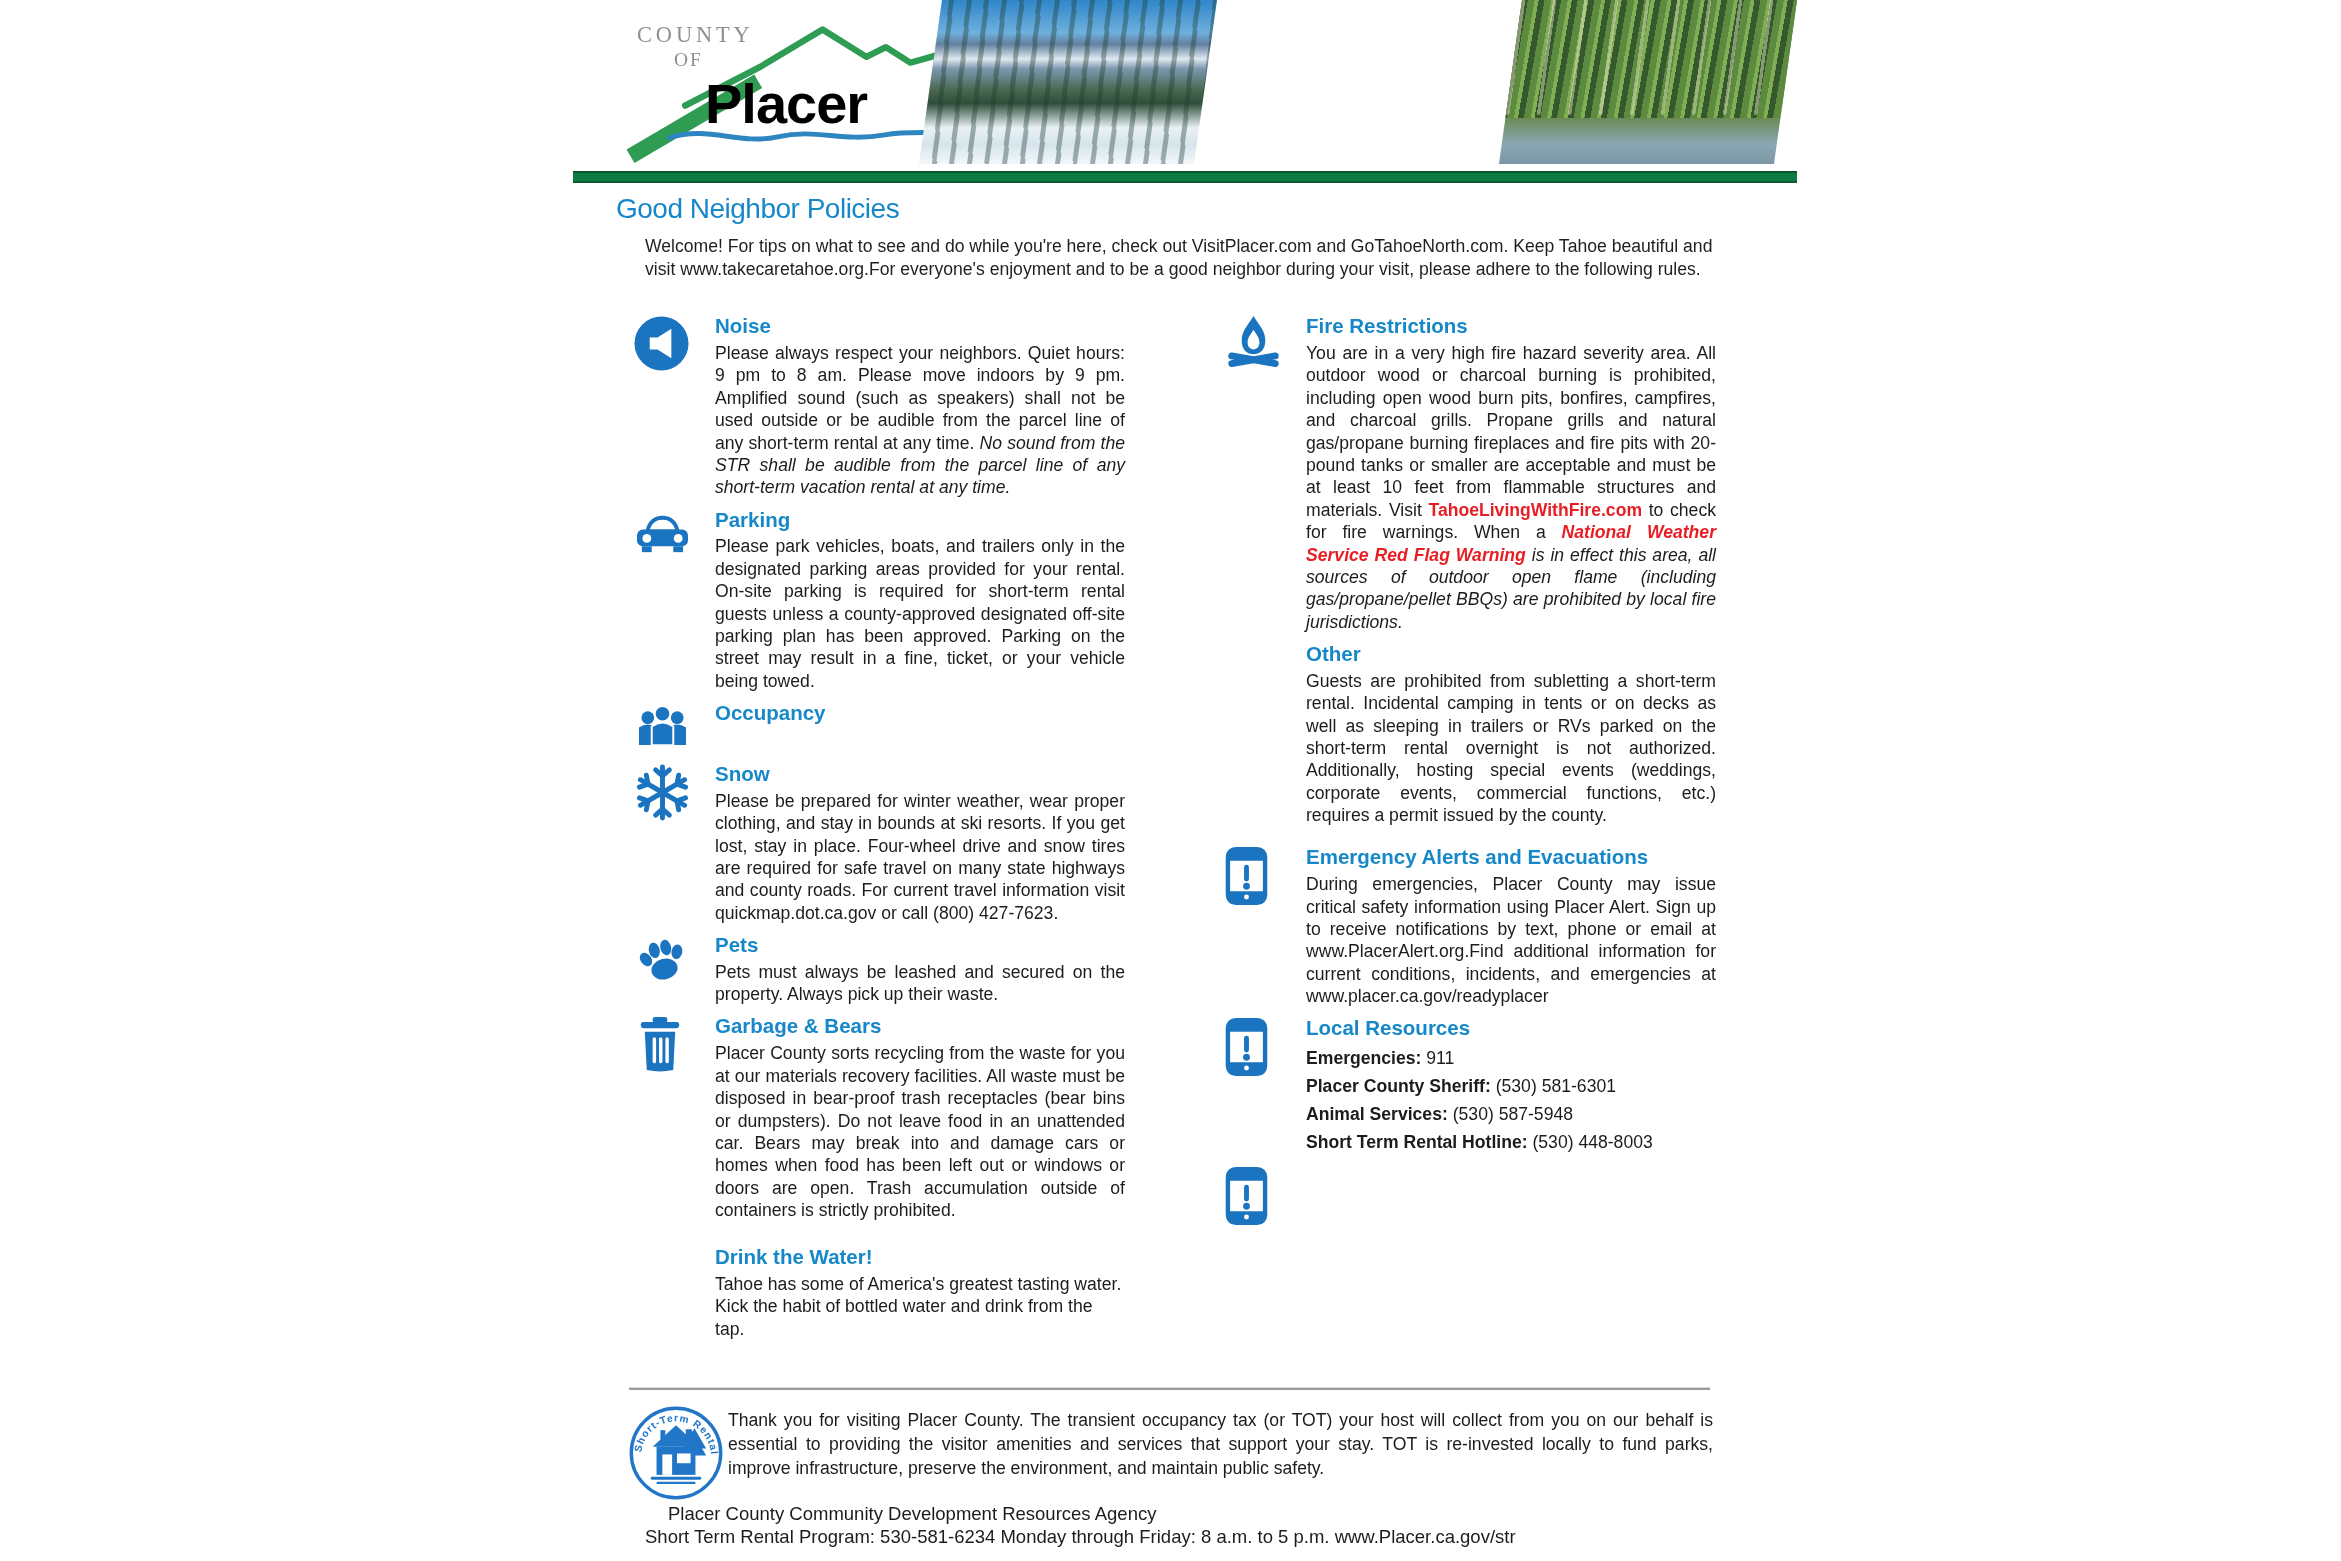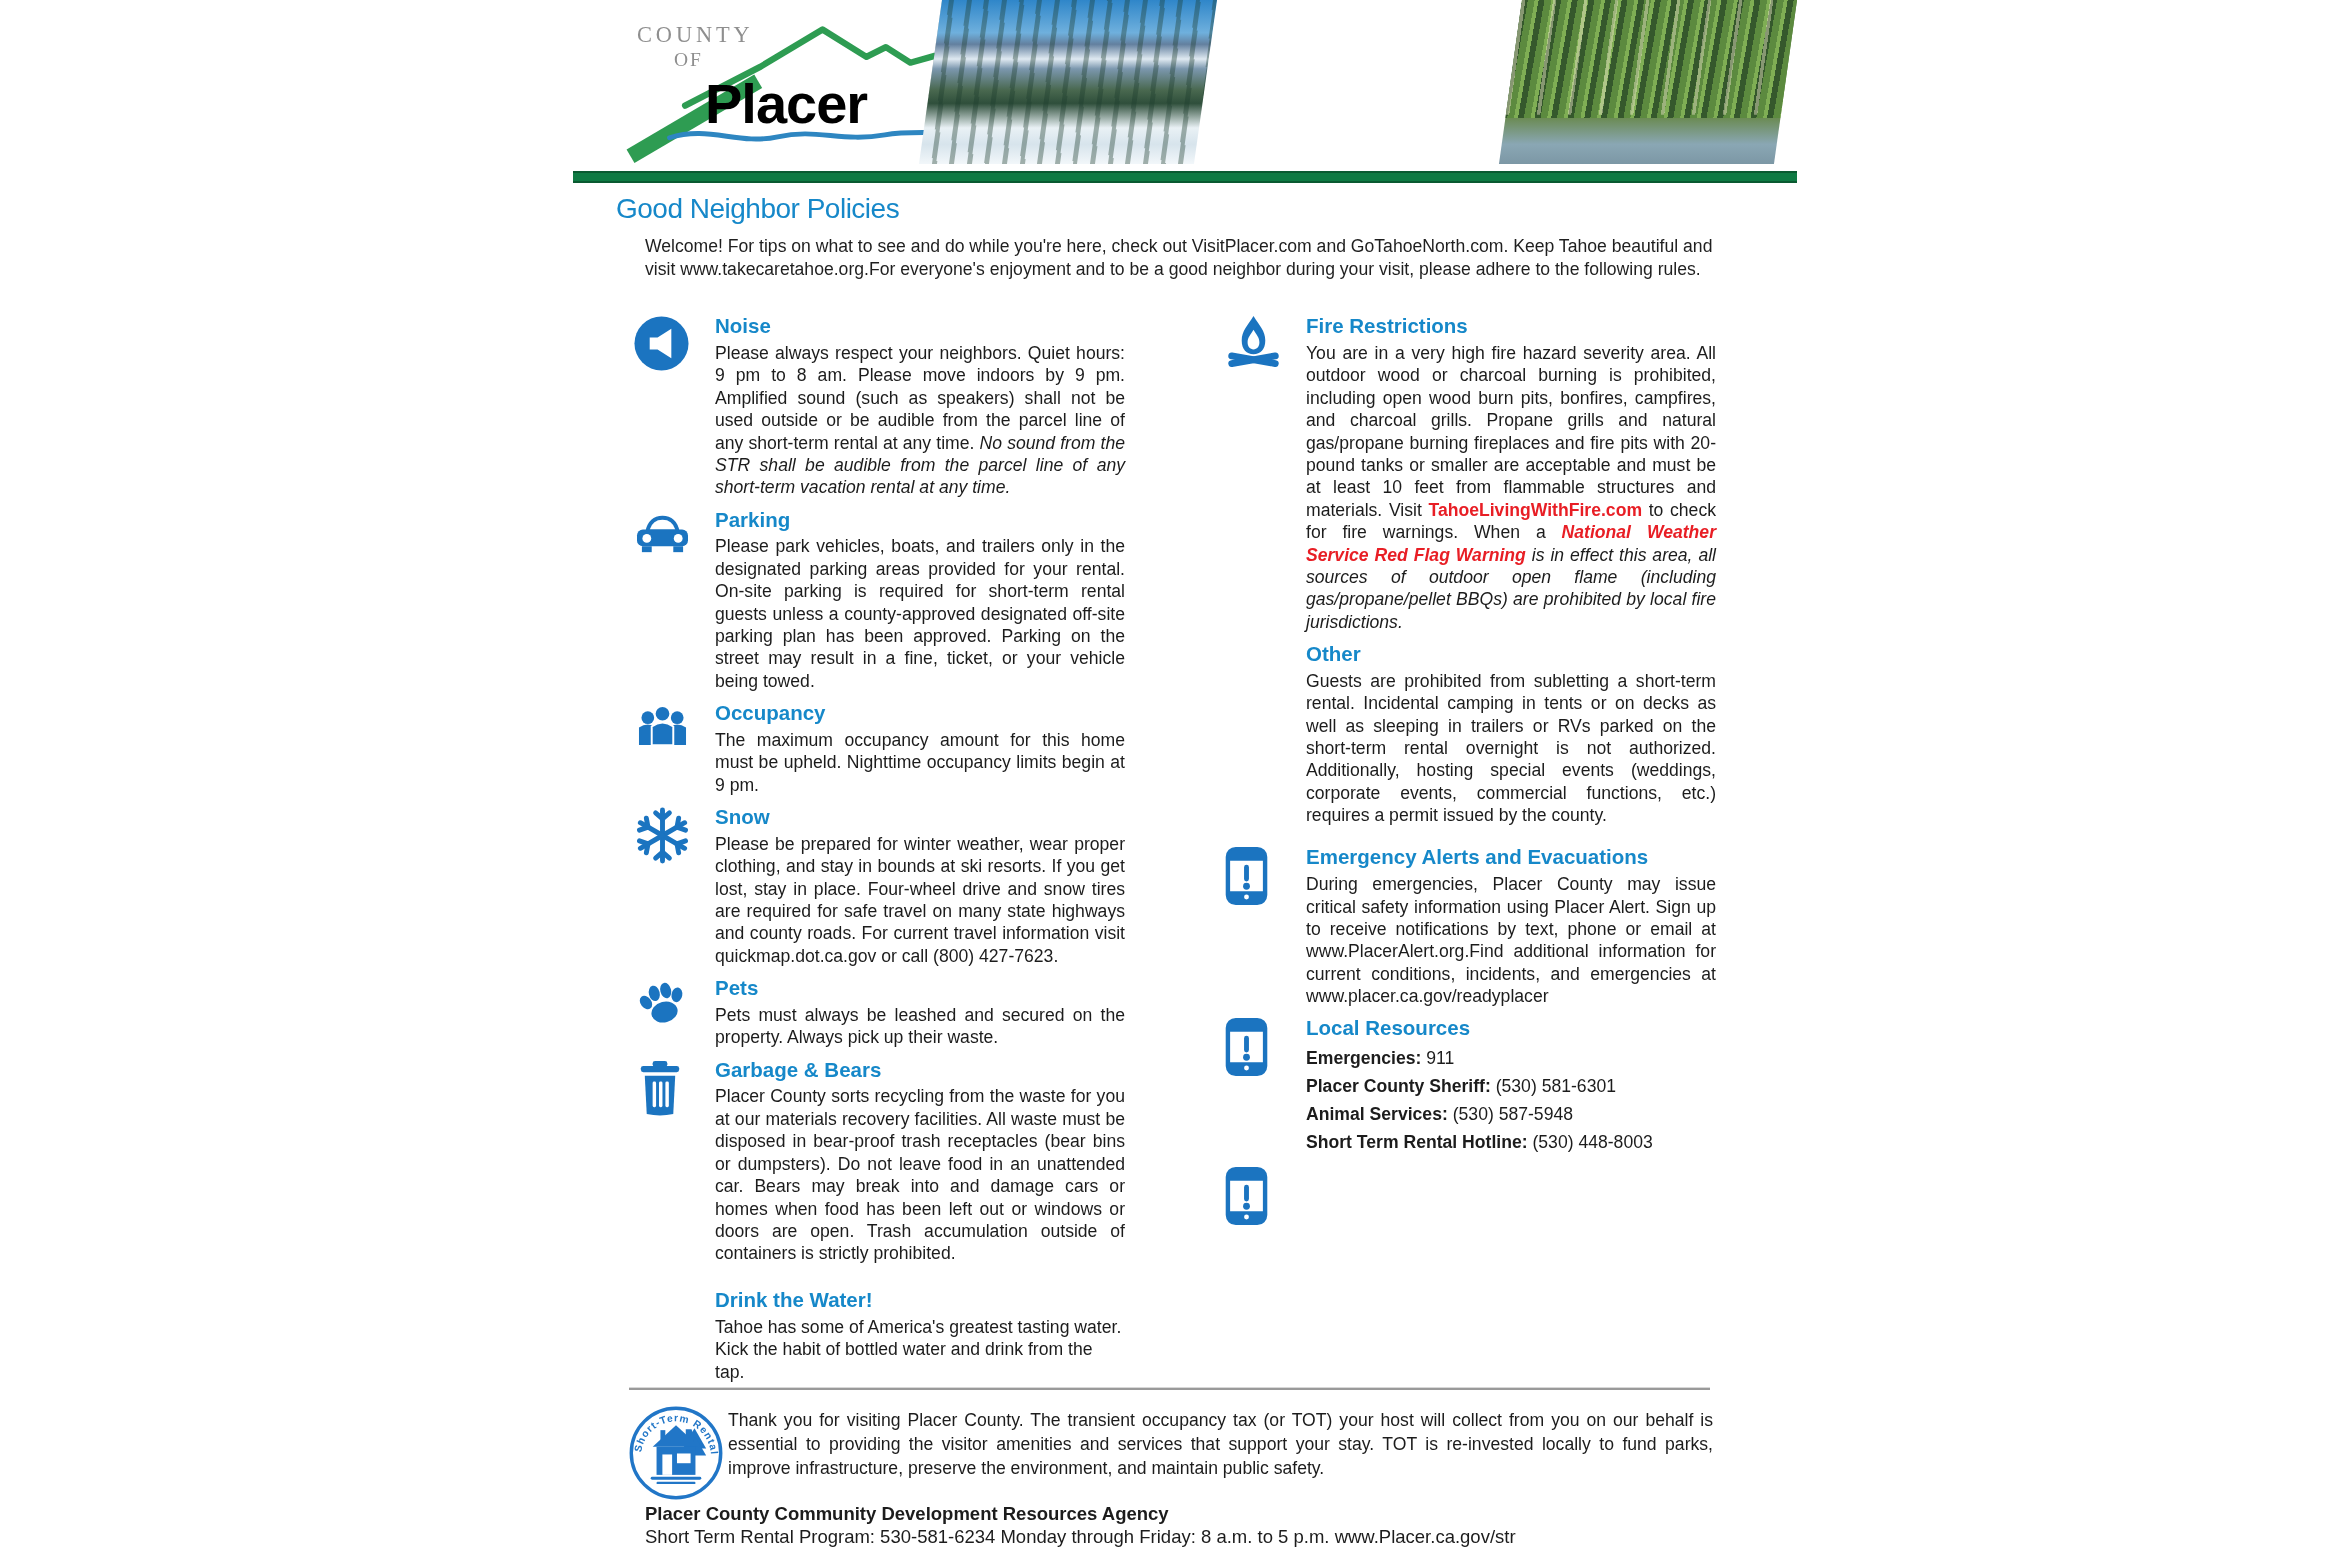--- a/index.html
+++ b/index.html
@@ -51,21 +51,21 @@
   .seg-b{font-weight:bold;}
   .seg-red{color:#E81E25;font-weight:bold;}
   .seg-redit{color:#E81E25;font-weight:bold;font-style:italic;}
 
   
   .divider{position:absolute;left:629px;top:1387px;width:1081px;height:2.4px;background:#9a9a9a;
            border-top:1px solid #d8d8d8;}
   .stamp{position:absolute;left:627px;top:1400px;}
   .thanks{position:absolute;left:728px;top:1408px;width:985px;font-size:17.6px;line-height:24px;text-align:justify;}
   .agency-lines{position:absolute;left:645px;top:1502px;font-size:18.5px;line-height:23px;}
-  .agency-lines .bold{font-weight:bold;}
+  .agency-lines .bold{font-weight:normal;margin-left:23px;}
 
   
   .logo-county{position:absolute;left:25px;top:13.7px;font-family:"Liberation Serif",serif;
                color:#8f8f8f;font-size:22.4px;letter-spacing:3.9px;}
   .logo-of{position:absolute;left:62px;top:40px;font-family:"Liberation Serif",serif;
            color:#8f8f8f;font-size:19.5px;letter-spacing:2px;}
   .logo-placer{position:absolute;left:93px;top:62px;font-size:56px;font-weight:bold;
                color:#000000;letter-spacing:-1px;}
 </style>
 </head>
@@ -134,21 +134,20 @@
           <circle cx="30" cy="32" r="13" fill="#1B74C0"></circle>
           <path d="M12 52 Q30 40 48 52 L48 88 L12 88 Z" fill="#1B74C0"></path>
           <circle cx="90" cy="32" r="13" fill="#1B74C0"></circle>
           <path d="M72 52 Q90 40 108 52 L108 88 L72 88 Z" fill="#1B74C0"></path>
           <circle cx="60" cy="24" r="16" fill="#1B74C0" stroke="#ffffff" stroke-width="4"></circle>
           <path d="M38 50 Q60 34 82 50 L82 88 L38 88 Z" fill="#1B74C0" stroke="#ffffff" stroke-width="4"></path>
         </svg>
       </div>
       <div>
         <h3>Occupancy</h3>
-        <p>The maximum occupancy amount for this home must be upheld. Nighttime occupancy limits begin at 9 pm.</p>
       </div>
     </div>
 
     <div class="sec">
       <div class="icon-cell">
         <svg width="59" height="59" viewBox="0 0 120 120">
           <g stroke="#1B74C0" stroke-width="10" stroke-linecap="round">
             <g>
                 <line x1="60" y1="60" x2="60" y2="8"></line>
                 <line x1="60" y1="26" x2="46" y2="14"></line>

